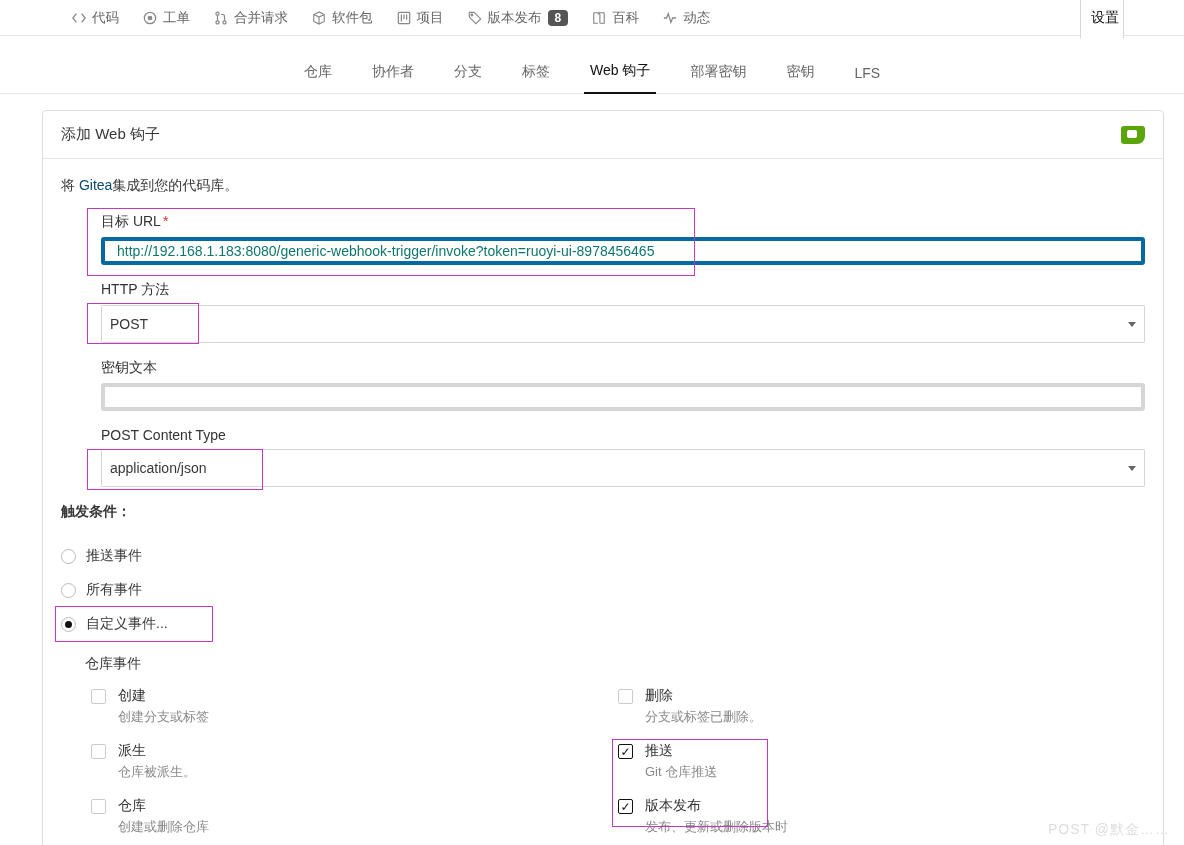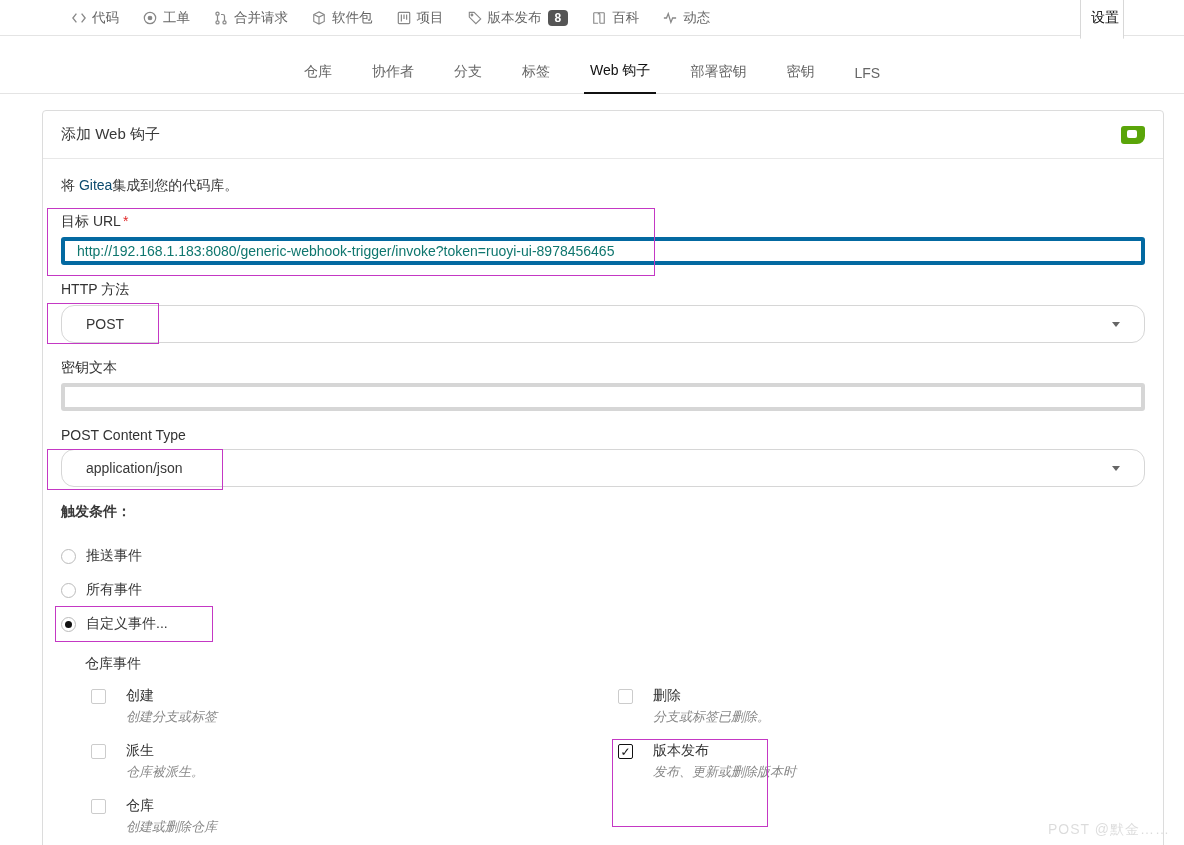--- a/index.html
+++ b/index.html
@@ -13,42 +13,42 @@
 .sub-tabs { display: flex; justify-content: center; gap: 28px; border-bottom: 1px solid #e4e4e4; height: 58px; align-items: flex-end; padding-bottom: 0; }
 .sub-tab { padding: 12px 6px; color: #666; cursor: pointer; font-size: 14px; }
 .sub-tab.active { color: #111; border-bottom: 2px solid #111; font-weight: 500; margin-bottom: -1px; }
 .panel { margin: 16px 20px 0 42px; border: 1px solid #dcdcdc; border-radius: 4px; background: #fff; }
 .panel-head { display: flex; align-items: center; justify-content: space-between; padding: 14px 18px; border-bottom: 1px solid #e8e8e8; font-size: 15px; font-weight: 500; }
 .gitea-badge { width: 24px; height: 18px; background: #5aa509; border-radius: 3px 3px 8px 3px; position: relative; }
 .gitea-badge::after { content:""; position:absolute; left:6px; top:4px; width:10px; height:8px; background:#fff; border-radius:2px; }
 .panel-body { padding: 18px 18px 6px 18px; }
 .intro { margin-bottom: 18px; }
 .intro a { color: #0c4a6e; text-decoration: none; }
-.fld { margin-bottom: 16px; }
+.fld { margin-bottom: 16px; margin-left: 40px; }
 .fld .lbl { display: block; margin-bottom: 6px; font-size: 14px; color: #333; }
 .req { color: #e02828; margin-left: 2px; }
 .tinput { width: 100%; border: 4px solid #0369a1; border-radius: 3px; padding: 2px 12px; font-size: 14px; outline: none; color: #0f766e; font-family: inherit; }
 .tinput.plain { border-color: #d6d6d6; }
-.dropdown { border: 1px solid #d6d6d6; border-radius: 13px; padding: 10px 24px; display: flex; justify-content: space-between; align-items: center; cursor: pointer; }
+.dropdown { border: 1px solid #d6d6d6; border-radius: 1px; padding: 10px 8px; display: flex; justify-content: space-between; align-items: center; cursor: pointer; }
 .caret-icn { border-left: 4px solid transparent; border-right: 4px solid transparent; border-top: 5px solid #666; width: 0; height: 0; }
 .hl-box { border: 1px solid #c438c4; position: absolute; pointer-events: none; }
 .rel { position: relative; }
 .trg-head { font-weight: 600; margin: 8px 0 18px 0; }
 .radio-row { display: flex; align-items: center; gap: 10px; padding: 8px 0; cursor: pointer; }
 .radio { width: 15px; height: 15px; border: 1px solid #bbb; border-radius: 50%; display: inline-flex; align-items: center; justify-content: center; flex-shrink: 0; }
 .radio.sel::after { content:""; width: 7px; height: 7px; border-radius: 50%; background: #111; }
 .evt-head { font-weight: 400; margin: 14px 0 14px 24px; }
 .evt-grid { display: flex; padding-left: 30px; }
 .evt-col { flex: 1; }
-.evt-item { display: flex; gap: 20px; margin-bottom: 16px; }
+.evt-item { display: flex; gap: 12px; margin-bottom: 16px; }
 .chk { width: 15px; height: 15px; border: 1px solid #ccc; border-radius: 2px; display: inline-flex; align-items: center; justify-content: center; flex-shrink: 0; margin-top: 2px; }
 .chk.on { border-color: #111; }
 .chk.on::after { content:"✓"; font-size: 12px; color: #111; }
 .evt-item .etitle { font-size: 14px; color: #333; }
-.evt-item .edesc { font-size: 13px; color: #888; margin-top: 3px; font-style: italic; }
+.evt-item .edesc { font-size: 13px; color: #888; margin-top: 3px; }
 .watermark { position: fixed; right: 14px; bottom: 6px; font-size: 14px; color: rgba(0,0,0,0.14); letter-spacing: 1px; }
 </style>
 </head>
 <body>
 
 <div class="repo-tabs">
   <div class="repo-tab">
     <span class="icn">
         <svg viewBox="0 0 16 16" fill="none" stroke="currentColor" stroke-width="1.5">
           <path d="M5 3L1 8l4 5M11 3l4 5-4 5"></path>
@@ -224,20 +224,27 @@
         <div class="evt-item">
           <span class="chk"></span>
           <div>
               <div class="etitle">删除</div>
               <div class="edesc">分支或标签已删除。</div>
             </div>
         </div>
         <div class="evt-item">
           <span class="chk on"></span>
           <div>
+              <div class="etitle">推送</div>
+              <div class="edesc">Git 仓库推送</div>
+            </div>
+        </div>
+        <div class="evt-item">
+          <span class="chk on"></span>
+          <div>
               <div class="etitle">版本发布</div>
               <div class="edesc">发布、更新或删除版本时</div>
             </div>
         </div>
         <div class="hl-box" style="left:-6px; top:52px; width:156px; height:88px;"></div>
       </div>
     </div>
   </div>
 </div>
 

